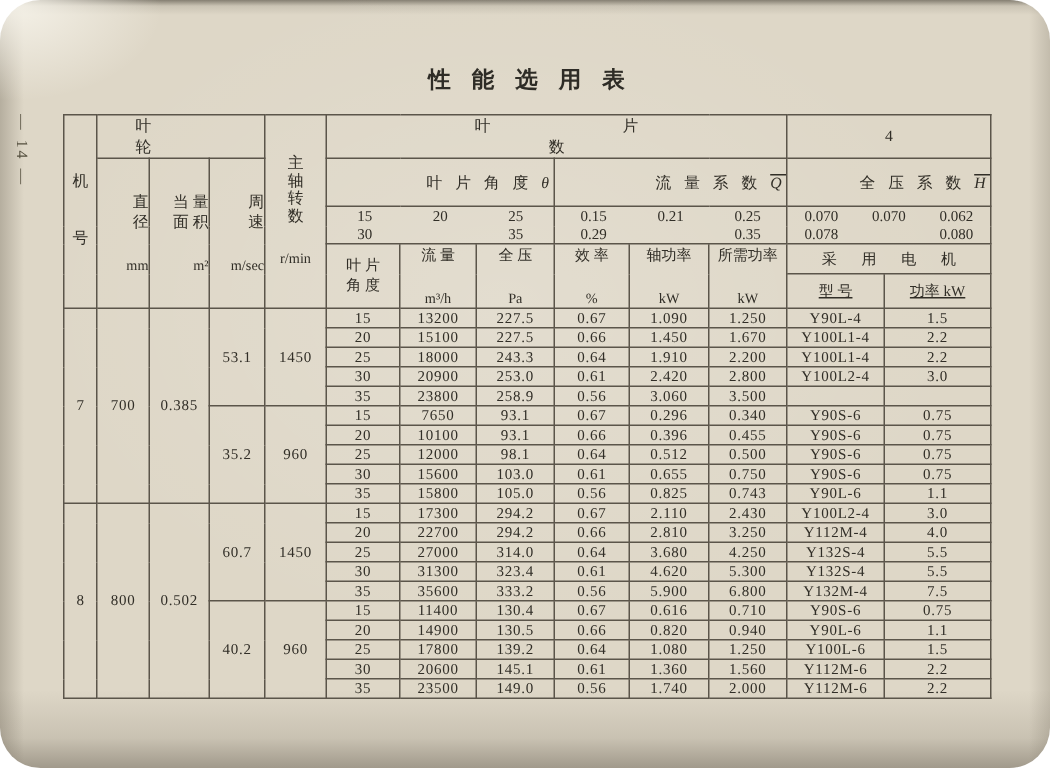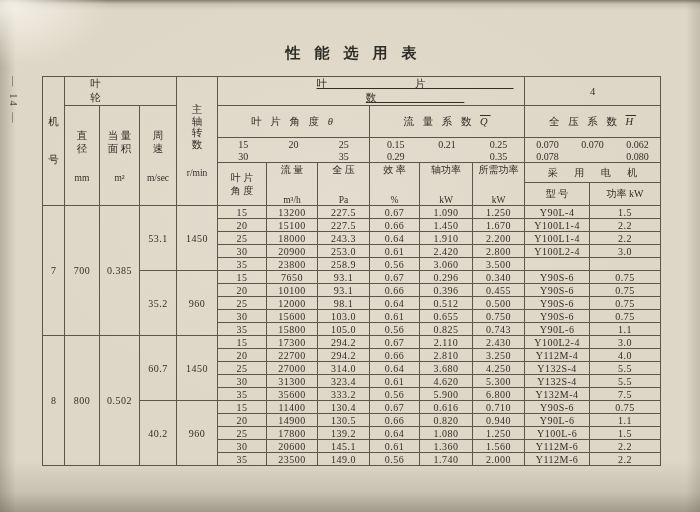--- a/index.html
+++ b/index.html
@@ -9,20 +9,21 @@
     background-color:#ded7c7;
     background-image:
       radial-gradient(ellipse 140px 90px at 10px 4px, rgba(246,243,234,0.9), rgba(246,243,234,0) 70%),
       radial-gradient(ellipse 420px 300px at 48% 40%, rgba(255,255,255,0.15), rgba(255,255,255,0) 75%),
       linear-gradient(180deg, rgba(60,54,44,0.55) 0, rgba(60,54,44,0.12) 4px, rgba(60,54,44,0) 10px),
       linear-gradient(90deg, rgba(88,80,66,0.30) 0, rgba(88,80,66,0) 16px),
       linear-gradient(270deg, rgba(88,80,66,0.20) 0, rgba(88,80,66,0) 14px),
       linear-gradient(0deg, rgba(70,62,50,0.40) 0, rgba(92,84,70,0.16) 20px, rgba(92,84,70,0) 52px);
     font-family:"Liberation Serif","DejaVu Serif",serif;
     color:#34312a;
+    border-radius:27px;
   }
   .title {
     position:absolute; top:44px; left:42px; width:618px;
     text-align:center; font-size:15px; font-weight:bold;
     letter-spacing:14px; padding-left:14px; color:#2e2c26;
   }
   .pagenum {
     position:absolute; left:8px; top:76px; writing-mode:vertical-rl;
     font-size:10.5px; letter-spacing:2px; color:#55503f;
   }
@@ -30,36 +31,36 @@
     position:absolute; left:42px; top:76px; width:618px;
     border-collapse:collapse; table-layout:fixed;
     border:1.6px solid #4d4840;
   }
   .ptable th, .ptable td {
     border:1px solid #5b554a; font-weight:normal;
     text-align:center; vertical-align:middle;
     font-size:10px; color:#312e27; overflow:hidden;
   }
   .hrow1 th { height:17px; font-size:10.5px; }
-  .hrow2 th { height:32px; font-size:10.5px; }
+  .hrow2 th { height:32px; font-size:10.5px;text-align:right; }
   .hnum td  { height:13px; border-bottom:none; }
   .hnum2 td { height:12px; border-top:none; }
   .hrow5 th { height:20px; }
-  .hrow6 th { height:22px; }
+  .hrow6 th { height:22px;text-decoration:underline; }
   tbody td { height:13px; border-top:none; border-bottom:none; }
   tbody tr.gstart td { border-top:1px solid #5b554a; }
   .pre { white-space:pre-line; }
   .vhead { line-height:38px; }
   .shaft { line-height:11.5px; }
   .unit { display:block; font-size:9.5px; margin-top:18px; }
   .lh13 { line-height:13px; }
   .spread3 { display:flex; width:100%; }
   .spread3 span { flex:1; text-align:center; }
   .sp-impeller { letter-spacing:50px; }
-  .sp-blades  { letter-spacing:88px; padding-left:88px;text-decoration:underline; }
+  .sp-blades  { letter-spacing:88px; padding-left:88px; }
   .sp-coef    { letter-spacing:3px; }
   .sp-motor   { letter-spacing:7px; padding-left:7px; }
   .ol { text-decoration:overline; }
   .it { font-style:italic; }
   .num { font-size:10px; letter-spacing:0.5px; }
 </style>
 </head>
 <body>
 
 <div class="page">

